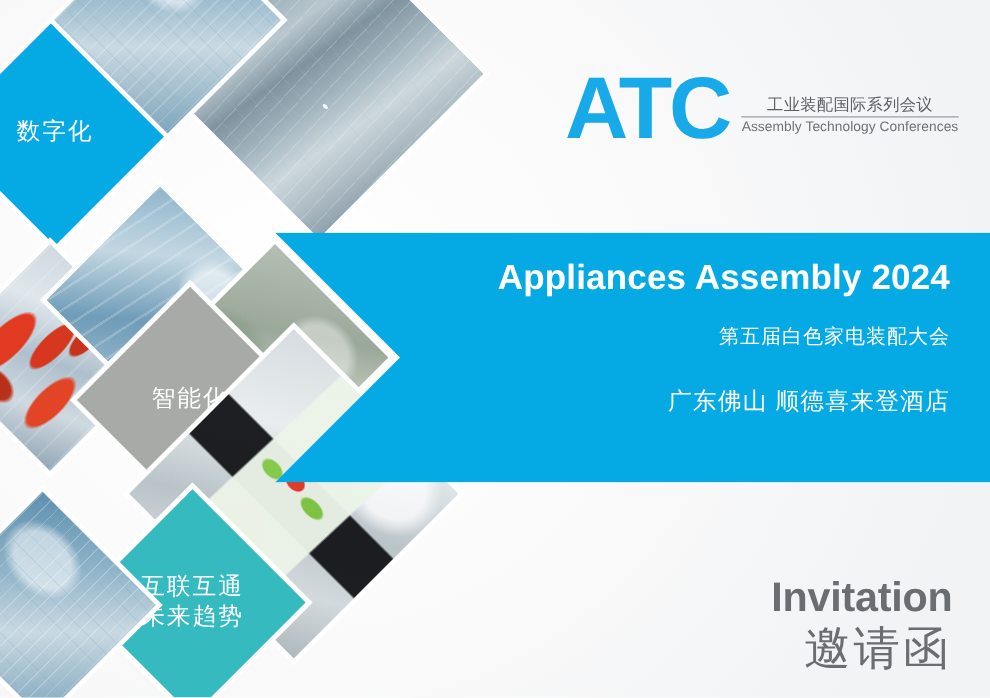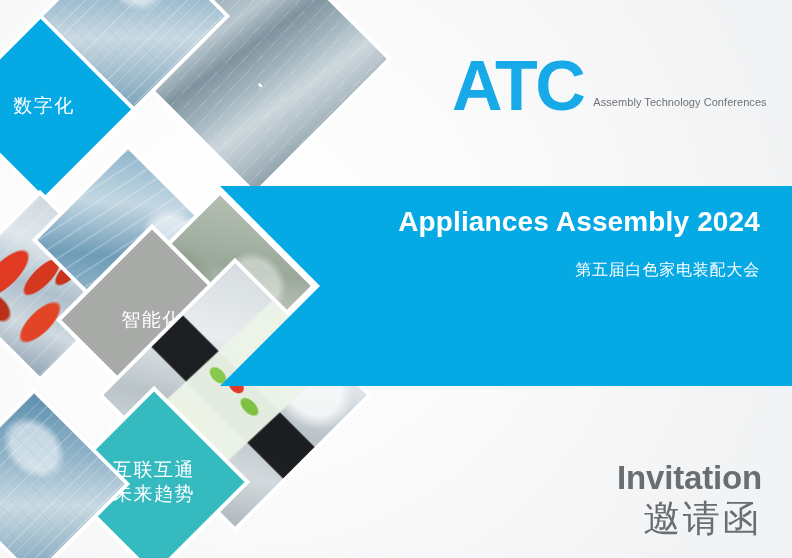--- a/index.html
+++ b/index.html
@@ -209,32 +209,34 @@
 
     <div class="dia ph-circuit" style="left:-30px; top:420px;">
       <div class="inner"></div>
     </div>
 
   </div>
 
   <div id="logo">
     <div id="logo-atc">ATC</div>
     <div id="logo-sub">
+      <div id="logo-sub-cn">工业装配国际系列会议</div>
       <div id="logo-sub-en">Assembly Technology Conferences</div>
     </div>
   </div>
 
   <div id="banner"></div>
 
   <div id="banner-text">
     <div id="title-en">Appliances Assembly 2024</div>
     <div id="title-cn">第五届白色家电装配大会</div>
   </div>
 
   <div id="meta">
+    <div class="venue">广东佛山  顺德喜来登酒店</div>
   </div>
 
   <div id="invite">
     <div id="invite-en">Invitation</div>
     <div id="invite-cn">邀请函</div>
   </div>
 
 </div>
 
 </body></html>

